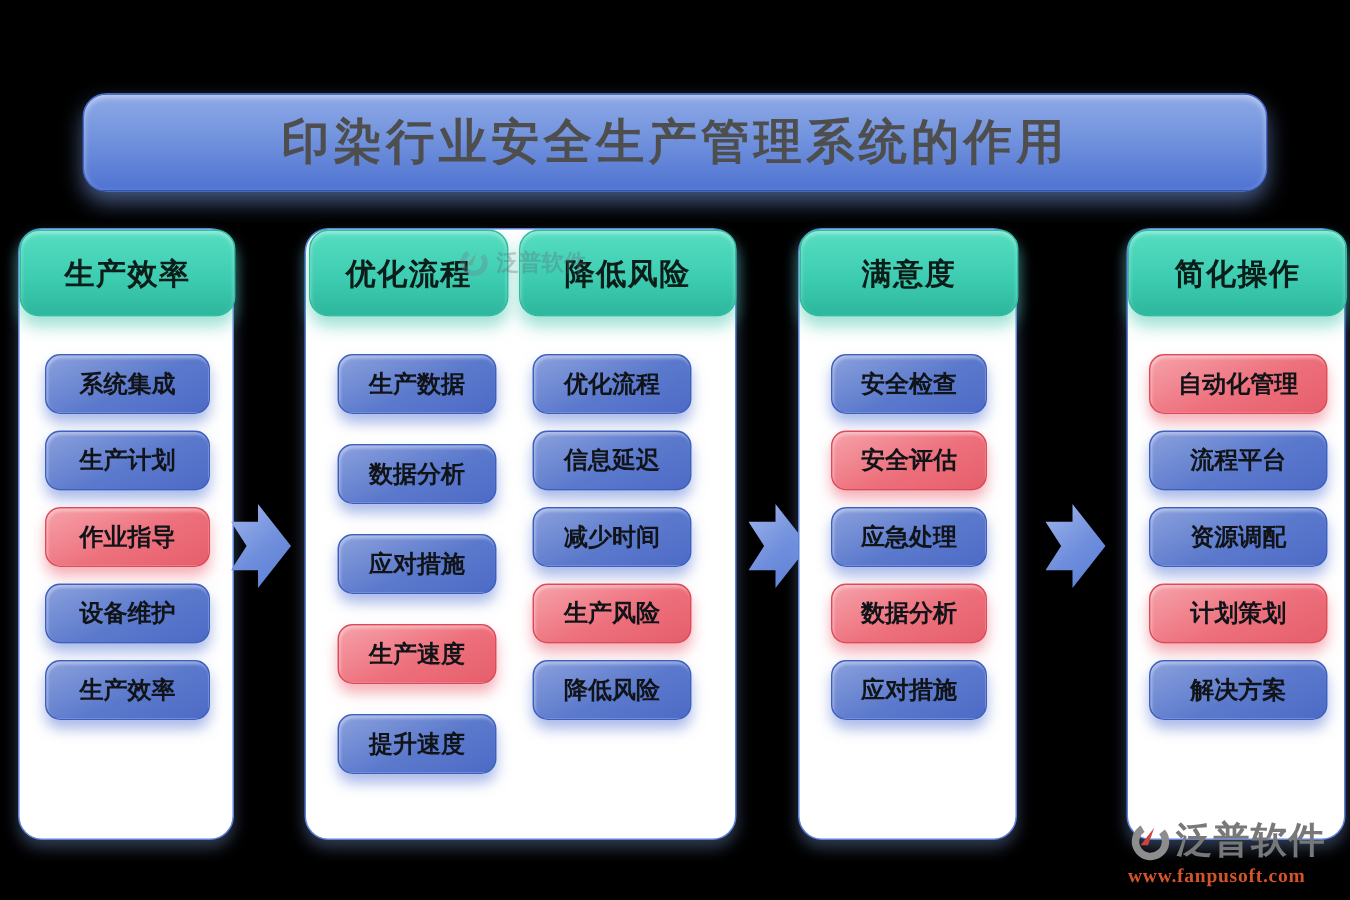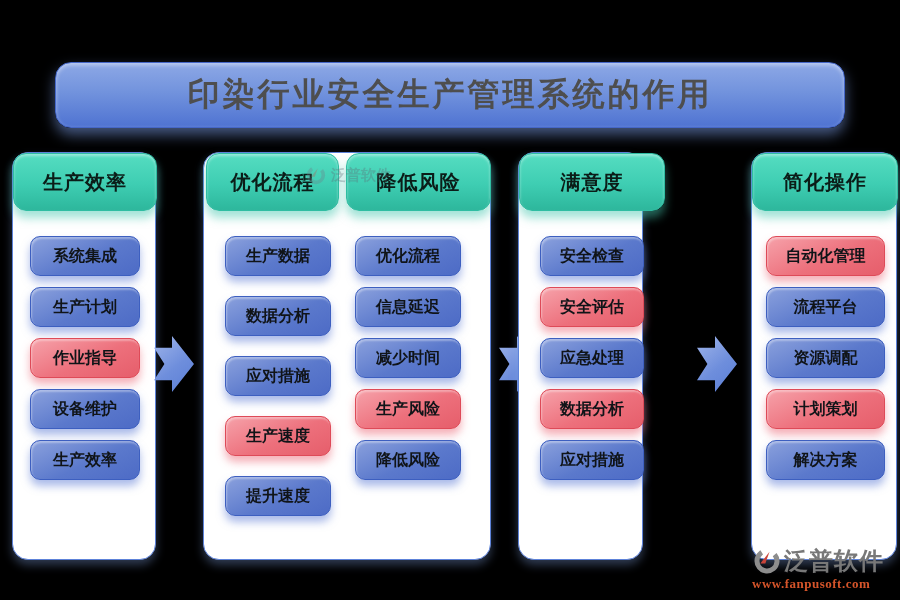--- a/index.html
+++ b/index.html
@@ -164,21 +164,21 @@
           <span>生产风险</span>
         </div>
       <div class="item blue">
           <span>降低风险</span>
         </div>
     </div>
   </section>
 
   <div class="arrow" style="left:499px;top:336px;"></div>
 
-  <section class="panel" style="left:518px;width:125px;">
+  <section class="panel" style="left:532px;width:146px;">
     <div class="col-header" style="left:0;width:146px;">
       <span>满意度</span>
     </div>
     <div class="items" style="left:21px;width:104px;">
       <div class="item blue">
           <span>安全检查</span>
         </div>
       <div class="item red">
           <span>安全评估</span>
         </div>

